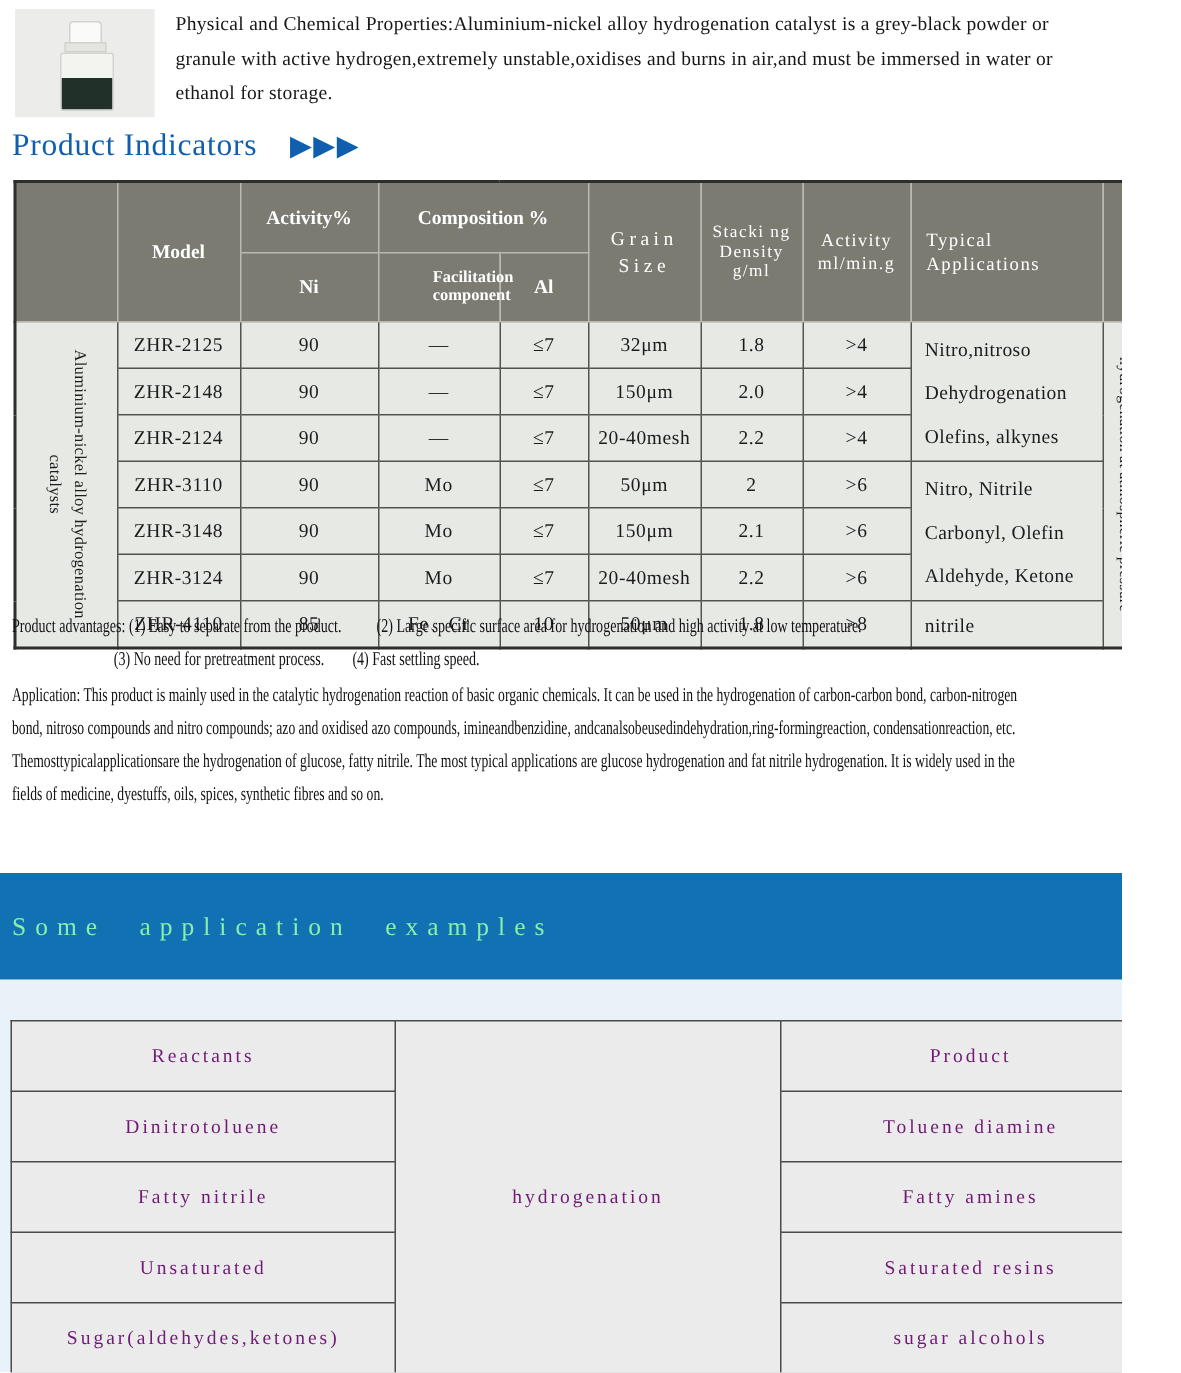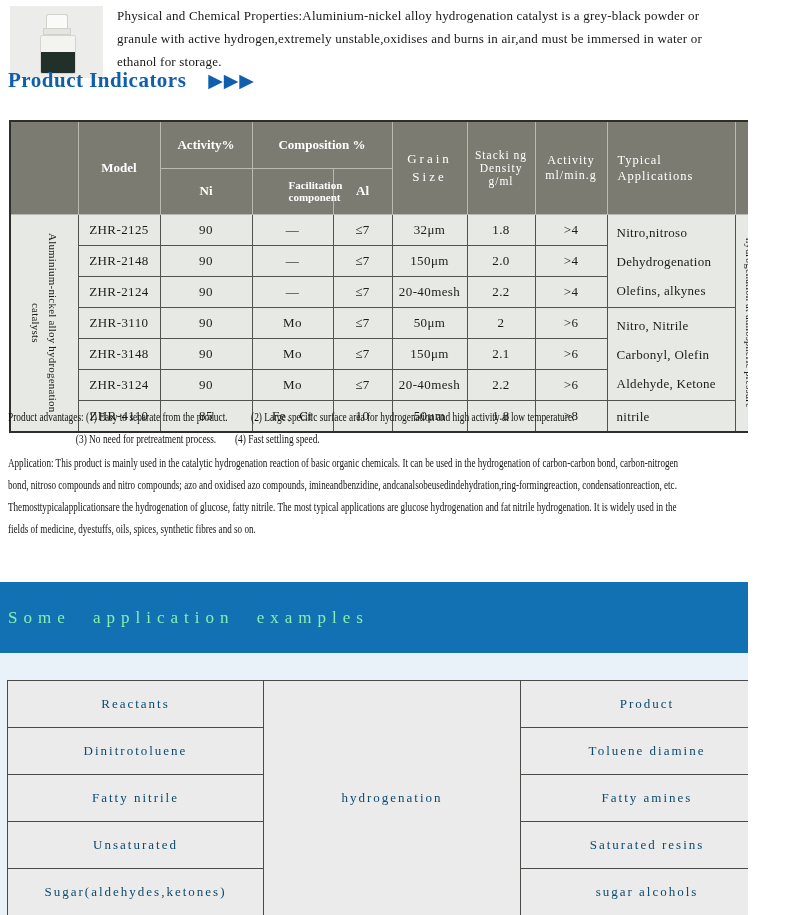--- a/index.html
+++ b/index.html
@@ -10,21 +10,21 @@
   .product-photo{position:absolute;left:10px;top:6px;width:93px;height:72px;background:#ececea;}
   .bottle{position:absolute;left:50%;top:8px;transform:translateX(-50%);width:34px;height:58px;}
   .bottle-cap{width:20px;height:13px;margin:0 auto;background:#fafaf8;border:1px solid #d2d2cc;border-bottom:none;border-radius:3px 3px 0 0;}
   .bottle-neck{width:26px;height:5px;margin:0 auto;background:#e4e4e0;border:1px solid #d2d2cc;}
   .bottle-body{position:relative;width:34px;height:37px;margin:0 auto;background:#f3f3f0;border:1px solid #d5d5d0;border-radius:2px;overflow:hidden;}
   .bottle-liquid{position:absolute;left:0;right:0;bottom:0;height:21px;background:#22302a;}
   .intro-text{position:absolute;left:117px;top:4px;width:700px;font-size:13px;line-height:23px;
               letter-spacing:0.2px;white-space:pre-line;color:#171717;}
 
   
-  .section-heading{position:absolute;left:8px;top:68px;color:#0f5fae;font-size:21px;font-weight:bold;letter-spacing:0.5px;}
+  .section-heading{position:absolute;left:8px;top:84px;color:#0f5fae;font-size:21px;font-weight:normal;letter-spacing:0.5px;}
   .arrows{margin-left:16px;font-size:19px;letter-spacing:1px;color:#0f5fae;font-family:"DejaVu Sans",sans-serif;}
 
   
   .spec-table{position:absolute;left:9px;top:120px;width:770px;border-collapse:collapse;table-layout:fixed;
               border:2px solid #2e2e2a;}
   .spec-table th{background:#7b7b72;color:#ffffff;border:1px solid #b9b9b1;font-size:13px;font-weight:bold;
                  vertical-align:middle;text-align:center;white-space:pre-line;padding:0;}
   .spec-table tr.hrow1 th{height:32px;}
   .spec-table tr.hrow2 th{height:32px;}
   .spec-table th.hs{font-weight:normal;letter-spacing:2px;}
@@ -47,21 +47,21 @@
               white-space:pre-wrap;font-size:13px;line-height:22px;color:#111;}
   .application{position:absolute;left:8px;top:452px;width:1125px;transform:scaleX(0.70);transform-origin:0 0;
                white-space:pre-line;font-size:13px;line-height:22px;color:#111;}
 
   
   .section-bg{position:absolute;left:0;top:653px;width:787px;height:262px;background:#e9f2f9;}
   .banner{position:absolute;left:0;top:582px;width:787px;height:71px;background:#1271b3;display:flex;align-items:center;}
   .banner-title{color:#86efac;font-size:17px;letter-spacing:6px;word-spacing:12px;padding-left:8px;}
   .examples-table{position:absolute;left:7px;top:680px;width:766px;border-collapse:collapse;table-layout:fixed;}
   .examples-table td{height:44px;background:#ebebeb;border:1px solid #4a4a46;text-align:center;
-                     vertical-align:middle;font-size:13px;letter-spacing:2px;color:#0c4a6e;}
+                     vertical-align:middle;font-size:13px;letter-spacing:2px;color:#701a75;}
 </style>
 </head>
 <body>
 
 <div class="page">
 
   <div class="product-photo">
     <div class="bottle">
       <div class="bottle-cap"></div>
       <div class="bottle-neck"></div>

